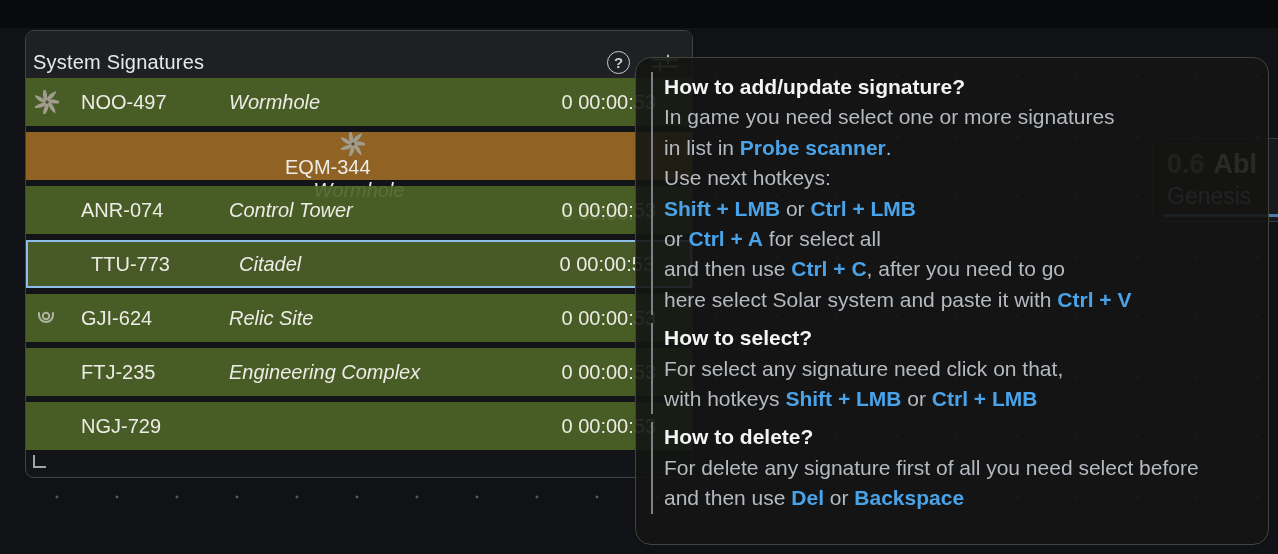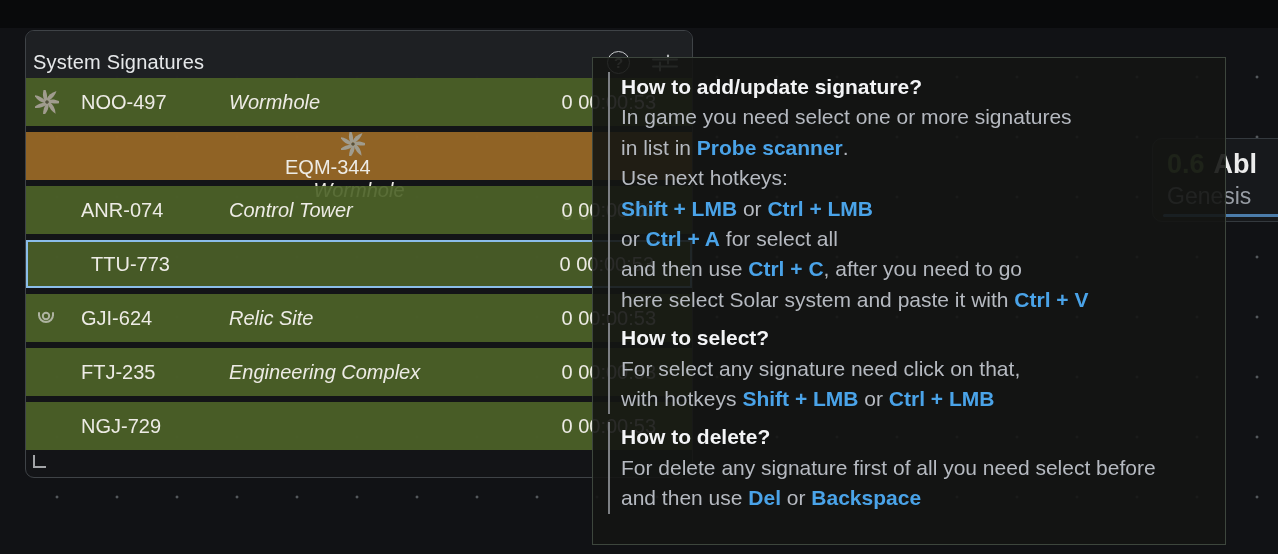--- a/index.html
+++ b/index.html
@@ -59,23 +59,23 @@
     padding:10px 14px;box-sizing:border-box;cursor:pointer;
   }
   .sys-card .line1{display:flex;align-items:baseline;gap:9px;font-weight:bold;font-size:27px;white-space:nowrap;}
   .sys-card .sec{color:#7a9e52;}
   .sys-card .name{color:#ececec;}
   .sys-card .region{color:#979ca4;font-size:23px;margin-top:3px;white-space:nowrap;}
   .sys-card .underline{position:absolute;left:10px;right:10px;bottom:4px;height:3px;background:#4c7dab;border-radius:2px;}
 
   
   .tooltip{
-    position:absolute;left:592px;top:57px;width:634px;height:488px;z-index:5;
+    position:absolute;left:635px;top:57px;width:634px;height:488px;z-index:5;
     background:rgba(20,21,19,0.9);
-    border:1px solid #3d463d;border-radius:0;
+    border:1px solid #3d463d;border-radius:16px;
     box-sizing:border-box;padding:14px 16px 0 15px;
   }
   .tt-section{border-left:2px solid #7d8084;padding-left:11px;margin-bottom:8px;}
   .tt-heading{color:#f3f4f6;font-weight:bold;font-size:21px;line-height:30.4px;}
   .tt-line{color:#b5b9c0;font-size:21px;line-height:30.4px;white-space:nowrap;}
   .tt-line .hl{color:#4aa3e8;font-weight:bold;}
 </style>
 </head>
 <body>
 
@@ -139,20 +139,21 @@
       </div>
       <div class="sig-row normal">
         <div class="cell-icon"></div>
         <div class="cell-id">ANR-074</div>
         <div class="cell-type">Control Tower</div>
         <div class="cell-duration">0 00:00:53</div>
       </div>
       <div class="sig-row selected">
         <div class="cell-icon"></div>
         <div class="cell-id">TTU-773</div>
+        <div class="cell-type">Citadel</div>
         <div class="cell-duration">0 00:00:53</div>
       </div>
       <div class="sig-row normal">
         <div class="cell-icon">
           <svg width="22" height="22" viewBox="0 0 22 22">
             <g stroke="#aeb3a0" fill="none" stroke-width="2">
               <circle cx="11" cy="9" r="3.2"></circle>
               <path d="M4,8 a7,7 0 0 0 14,0" stroke-linecap="round"></path>
               <line x1="4" y1="8" x2="4" y2="6" stroke-linecap="round"></line>
               <line x1="18" y1="8" x2="18" y2="6" stroke-linecap="round"></line>

